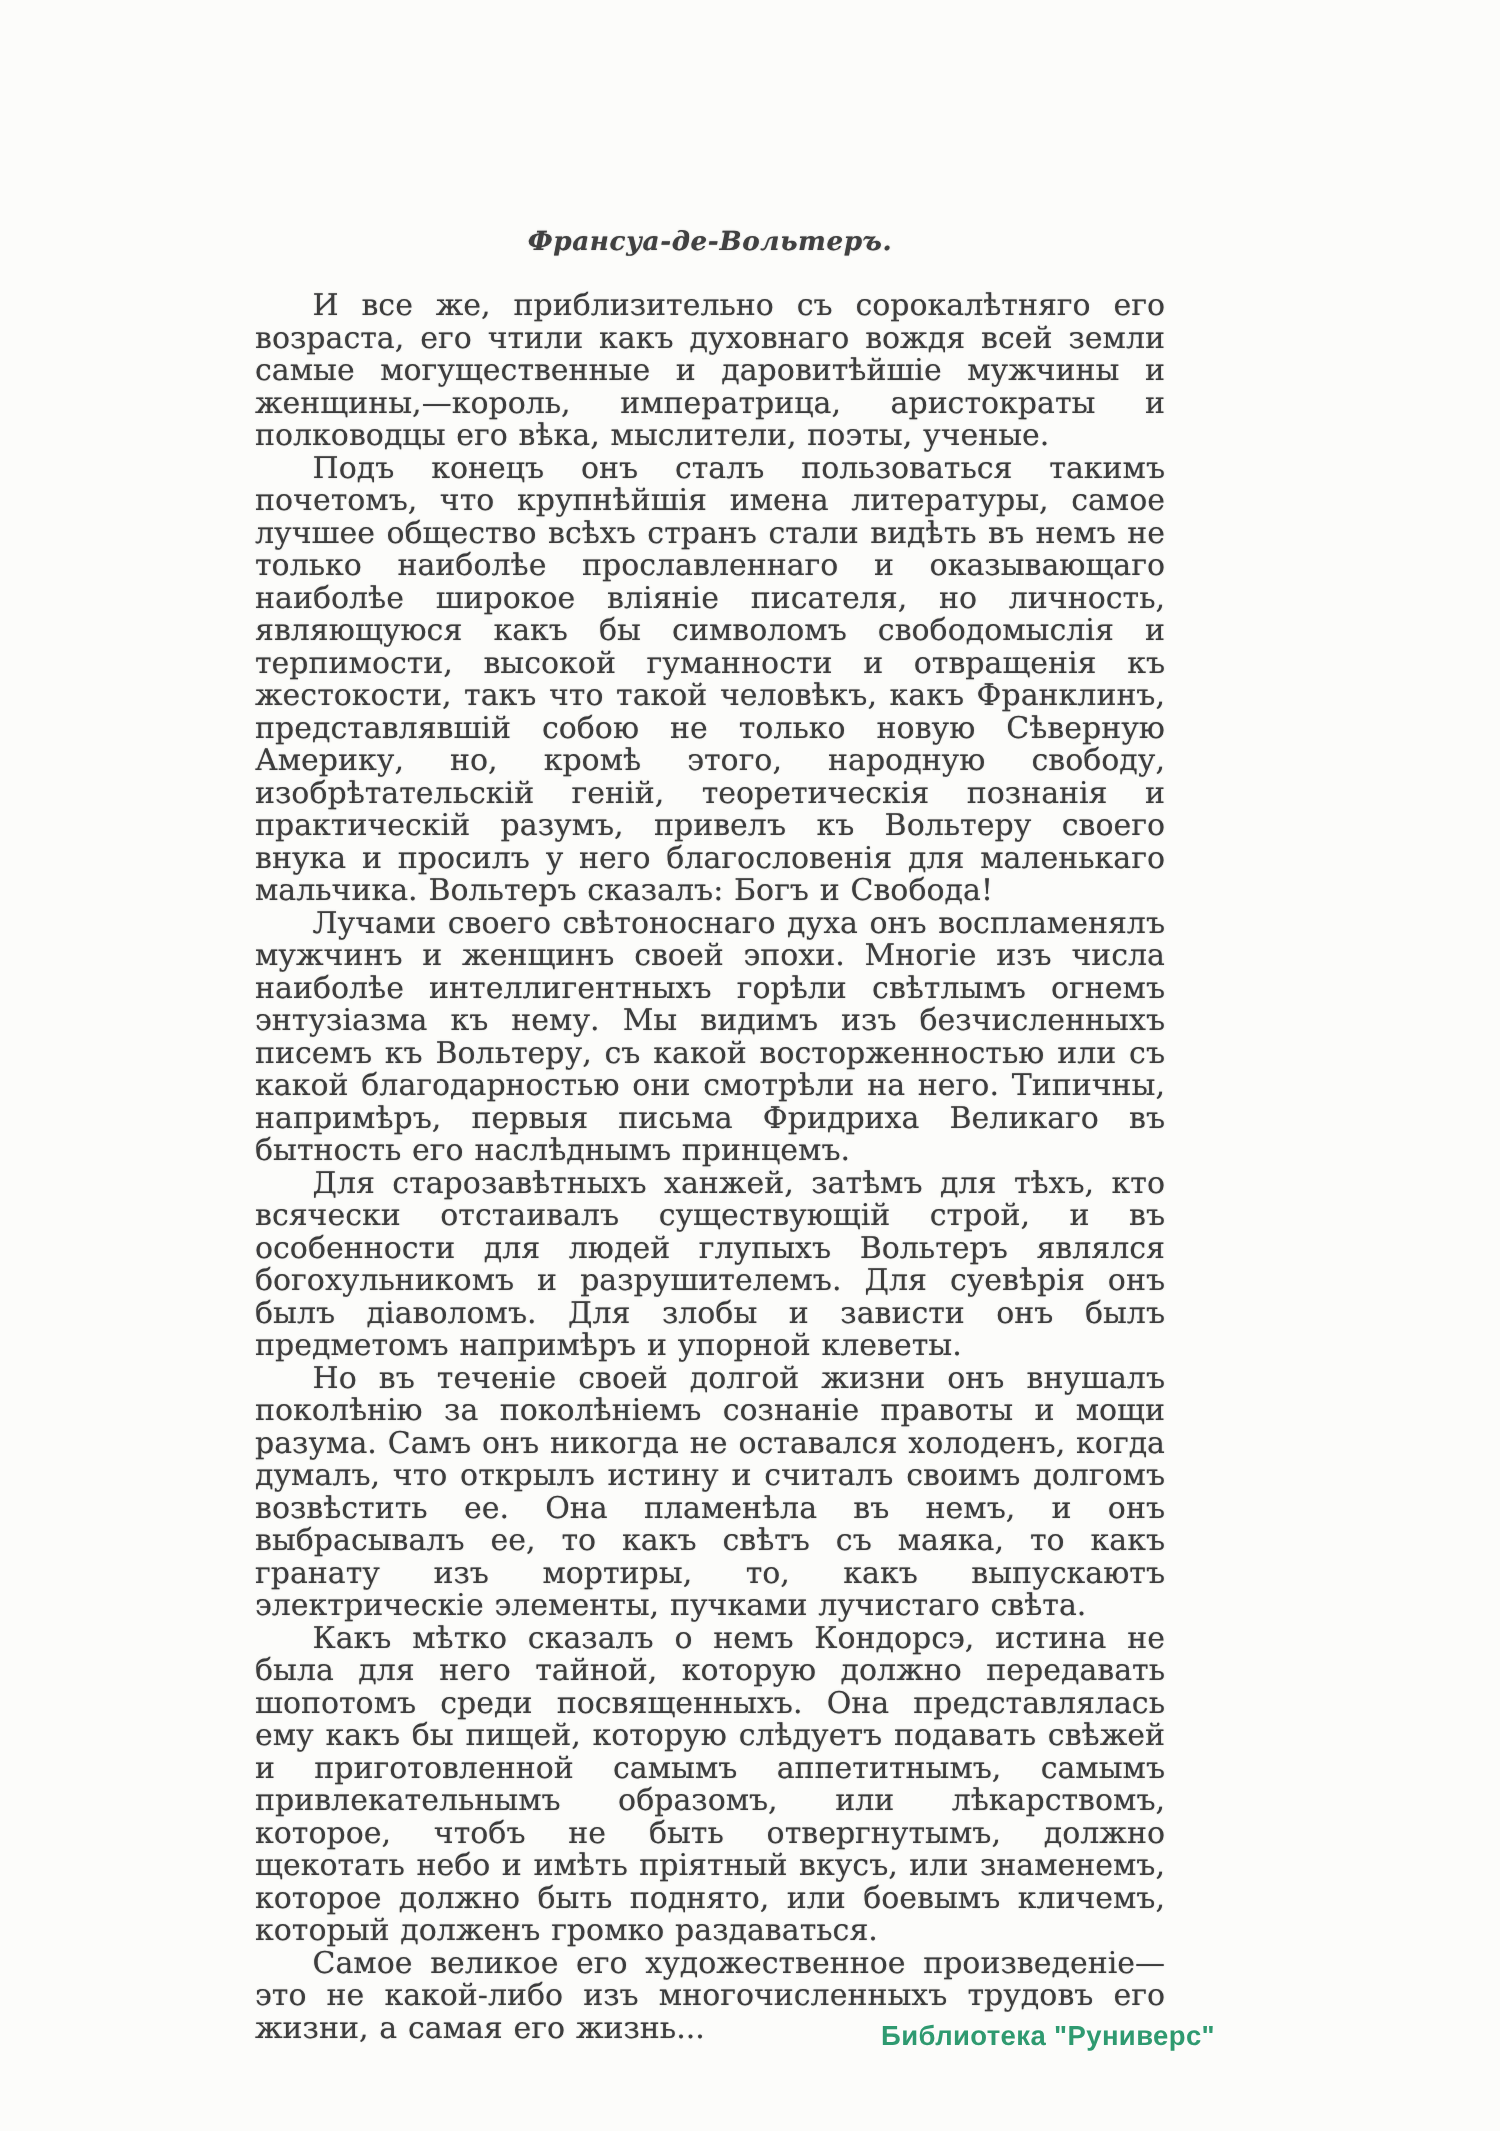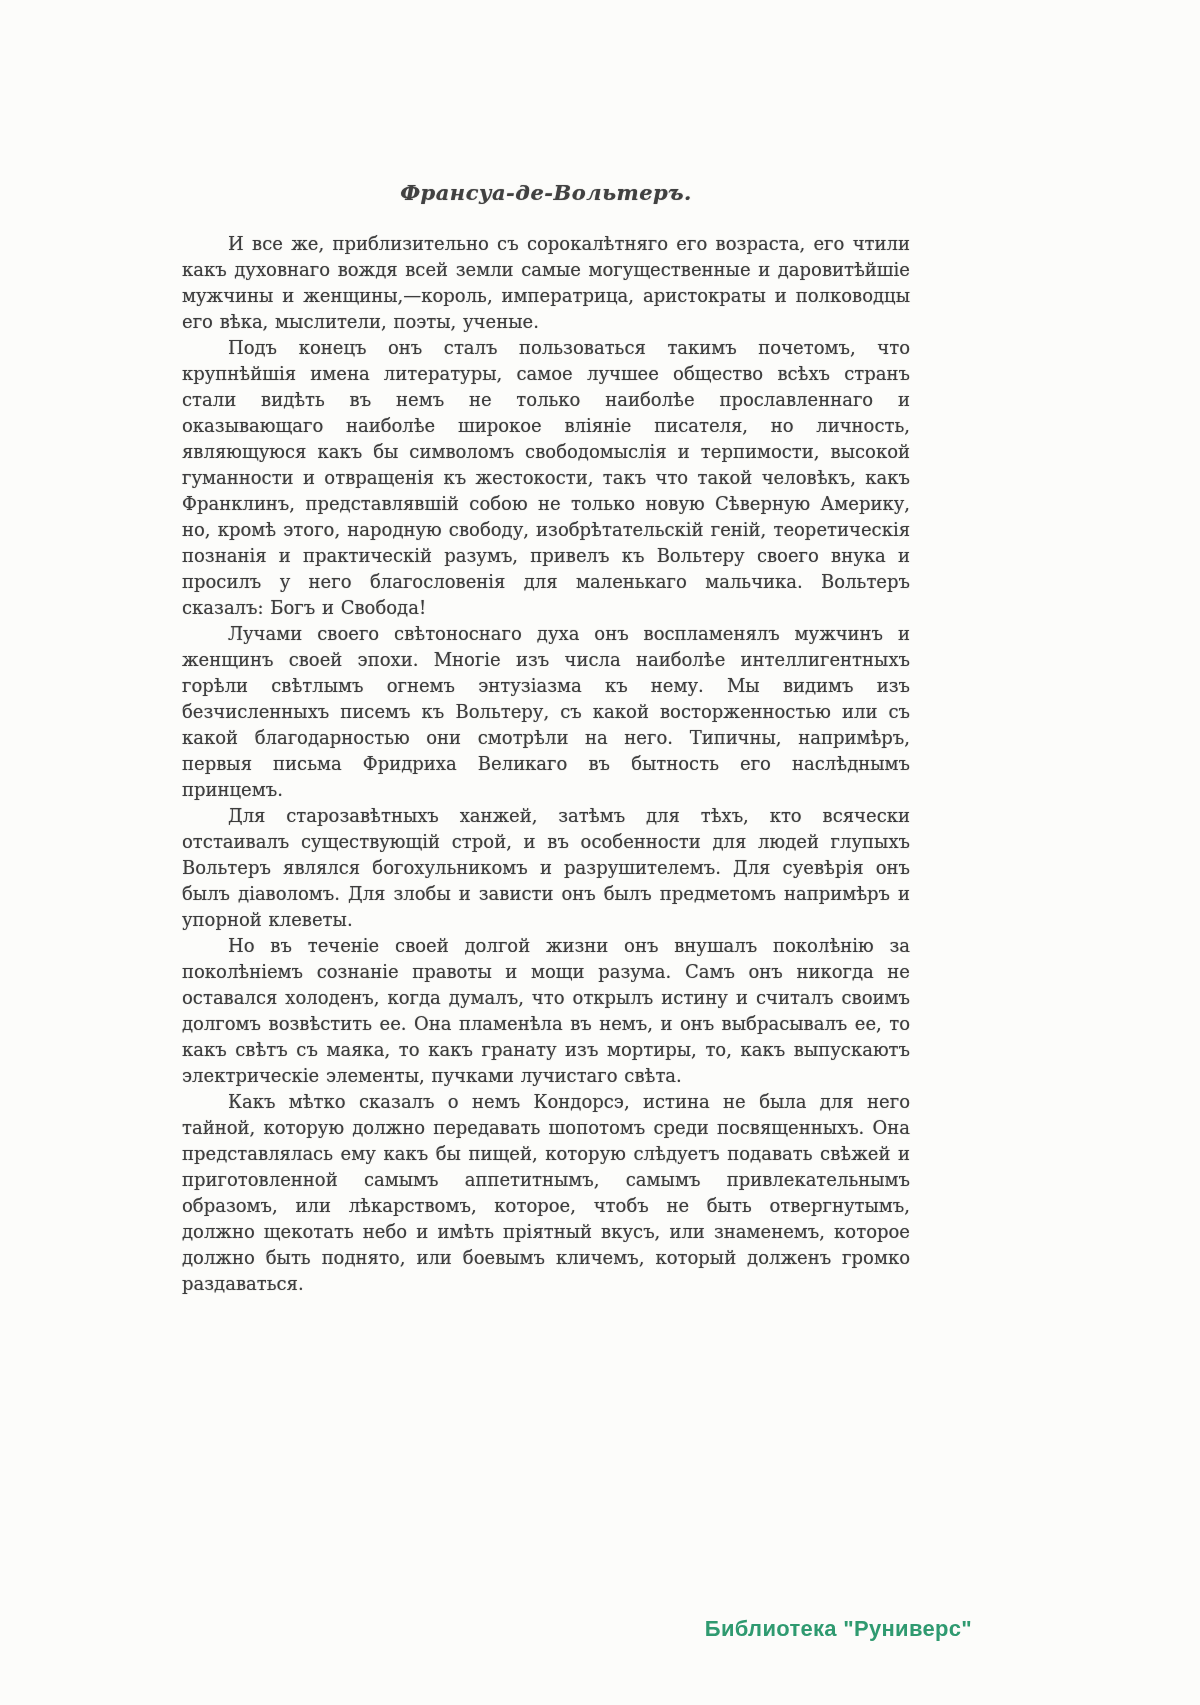--- a/index.html
+++ b/index.html
@@ -10,40 +10,40 @@
   .scan-page {
     position: relative;
     width: 1200px;
     height: 1705px;
     background: #fcfcfa;
     overflow: hidden;
     font-family: "DejaVu Serif", "Liberation Serif", serif;
   }
   .content {
     position: absolute;
-    left: 182px;
+    left: 204px;
     top: 180px;
     width: 728px;
     color: #3d3d3d;
     text-shadow: 0 0 1px rgba(70,70,70,0.55);
   }
   .page-title {
     margin: 0 0 26px 0;
     text-align: center;
     font-style: italic;
     font-weight: bold;
     font-size: 21px;
     letter-spacing: 0.5px;
     color: #414141;
   }
   .para {
     margin: 0;
     text-indent: 46px;
     text-align: justify;
-    font-size: 18px;
+    font-size: 24px;
     line-height: 26px;
     word-spacing: 1px;
   }
   .watermark {
     position: absolute;
     right: 228px;
     top: 1616px;
     font-family: "Liberation Sans", "DejaVu Sans", sans-serif;
     font-weight: bold;
     font-size: 22px;
@@ -57,16 +57,17 @@
 <div class="scan-page">
   <div class="content">
     <h1 class="page-title">Франсуа-де-Вольтеръ.</h1>
 
     <p class="para">И все же, приблизительно съ сорокалѣтняго его возраста, его чтили какъ духовнаго вождя всей земли самые могущественные и даровитѣйшіе мужчины и женщины,—король, императрица, аристократы и полководцы его вѣка, мыслители, поэты, ученые.</p>
     <p class="para">Подъ конецъ онъ сталъ пользоваться такимъ почетомъ, что крупнѣйшія имена литературы, самое лучшее общество всѣхъ странъ стали видѣть въ немъ не только наиболѣе прославленнаго и оказывающаго наиболѣе широкое вліяніе писателя, но личность, являющуюся какъ бы символомъ свободомыслія и терпимости, высокой гуманности и отвращенія къ жестокости, такъ что такой человѣкъ, какъ Франклинъ, представлявшій собою не только новую Сѣверную Америку, но, кромѣ этого, народную свободу, изобрѣтательскій геній, теоретическія познанія и практическій разумъ, привелъ къ Вольтеру своего внука и просилъ у него благословенія для маленькаго мальчика. Вольтеръ сказалъ: Богъ и Свобода!</p>
     <p class="para">Лучами своего свѣтоноснаго духа онъ воспламенялъ мужчинъ и женщинъ своей эпохи. Многіе изъ числа наиболѣе интеллигентныхъ горѣли свѣтлымъ огнемъ энтузіазма къ нему. Мы видимъ изъ безчисленныхъ писемъ къ Вольтеру, съ какой восторженностью или съ какой благодарностью они смотрѣли на него. Типичны, напримѣръ, первыя письма Фридриха Великаго въ бытность его наслѣднымъ принцемъ.</p>
     <p class="para">Для старозавѣтныхъ ханжей, затѣмъ для тѣхъ, кто всячески отстаивалъ существующій строй, и въ особенности для людей глупыхъ Вольтеръ являлся богохульникомъ и разрушителемъ. Для суевѣрія онъ былъ діаволомъ. Для злобы и зависти онъ былъ предметомъ напримѣръ и упорной клеветы.</p>
     <p class="para">Но въ теченіе своей долгой жизни онъ внушалъ поколѣнію за поколѣніемъ сознаніе правоты и мощи разума. Самъ онъ никогда не оставался холоденъ, когда думалъ, что открылъ истину и считалъ своимъ долгомъ возвѣстить ее. Она пламенѣла въ немъ, и онъ выбрасывалъ ее, то какъ свѣтъ съ маяка, то какъ гранату изъ мортиры, то, какъ выпускаютъ электрическіе элементы, пучками лучистаго свѣта.</p>
     <p class="para">Какъ мѣтко сказалъ о немъ Кондорсэ, истина не была для него тайной, которую должно передавать шопотомъ среди посвященныхъ. Она представлялась ему какъ бы пищей, которую слѣдуетъ подавать свѣжей и приготовленной самымъ аппетитнымъ, самымъ привлекательнымъ образомъ, или лѣкарствомъ, которое, чтобъ не быть отвергнутымъ, должно щекотать небо и имѣть пріятный вкусъ, или знаменемъ, которое должно быть поднято, или боевымъ кличемъ, который долженъ громко раздаваться.</p>
+    <p class="para">Самое великое его художественное произведеніе—это не какой-либо изъ многочисленныхъ трудовъ его жизни, а самая его жизнь...</p>
   </div>
 
   <div class="watermark" style="color: rgb(47, 154, 112);">Библиотека "Руниверс"</div>
 </div>
 
 </body></html>

